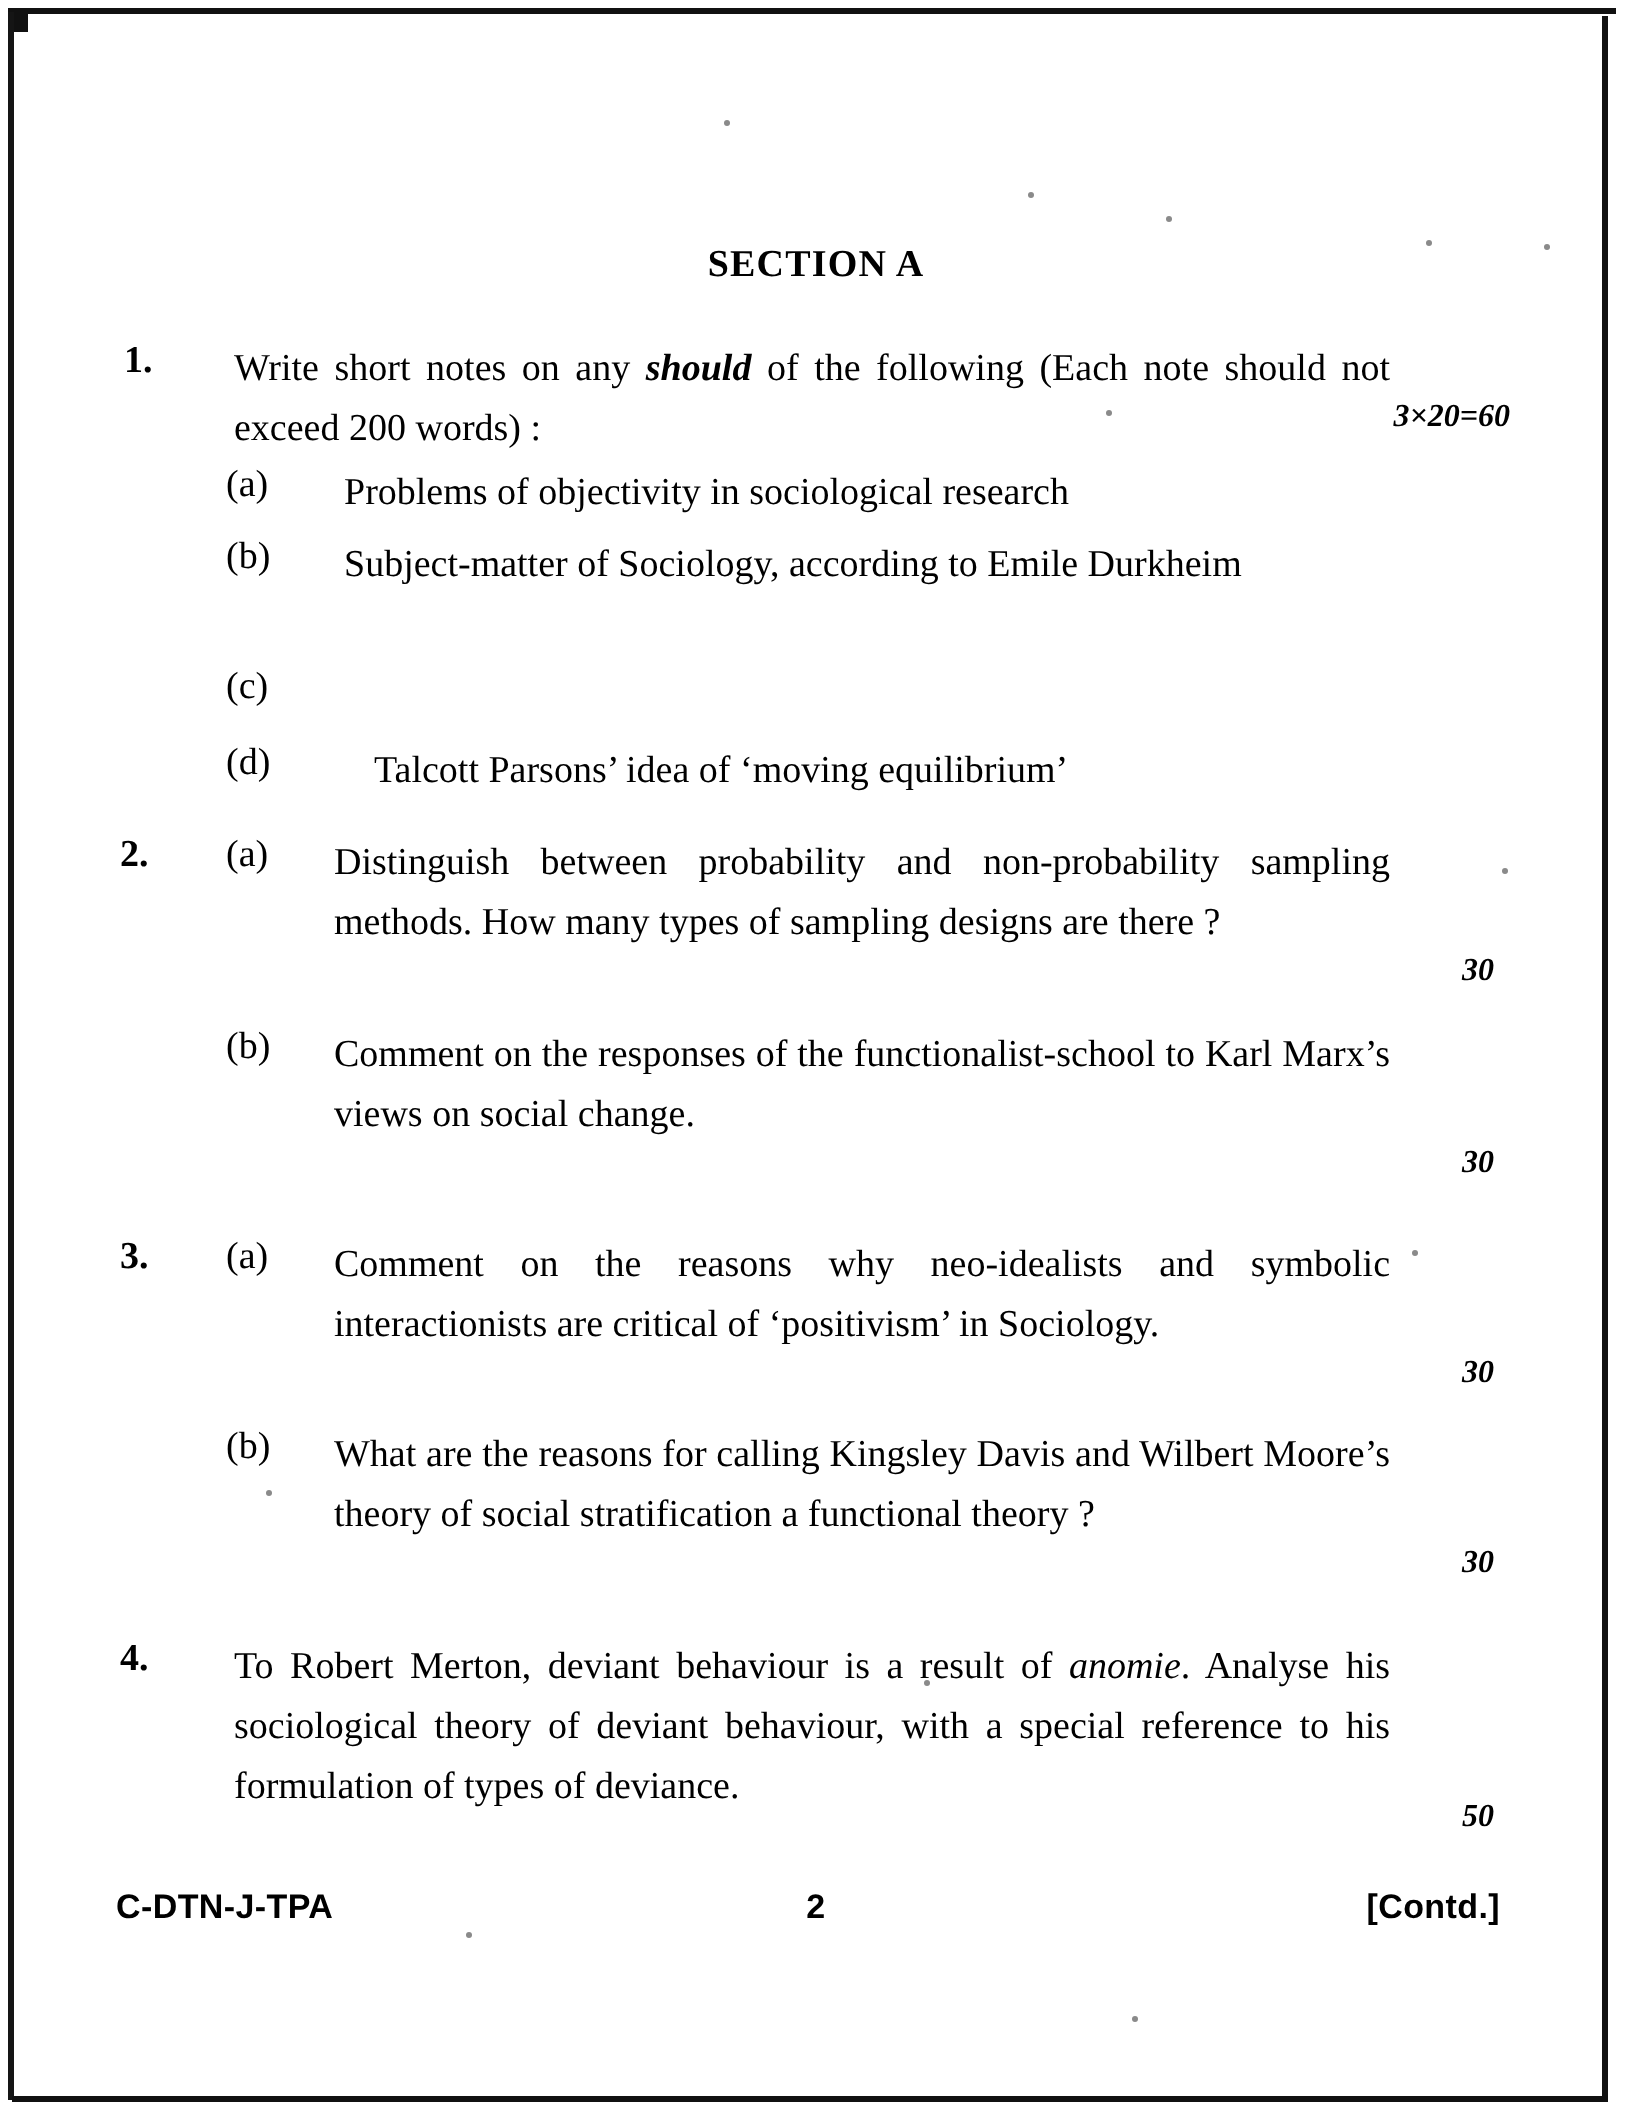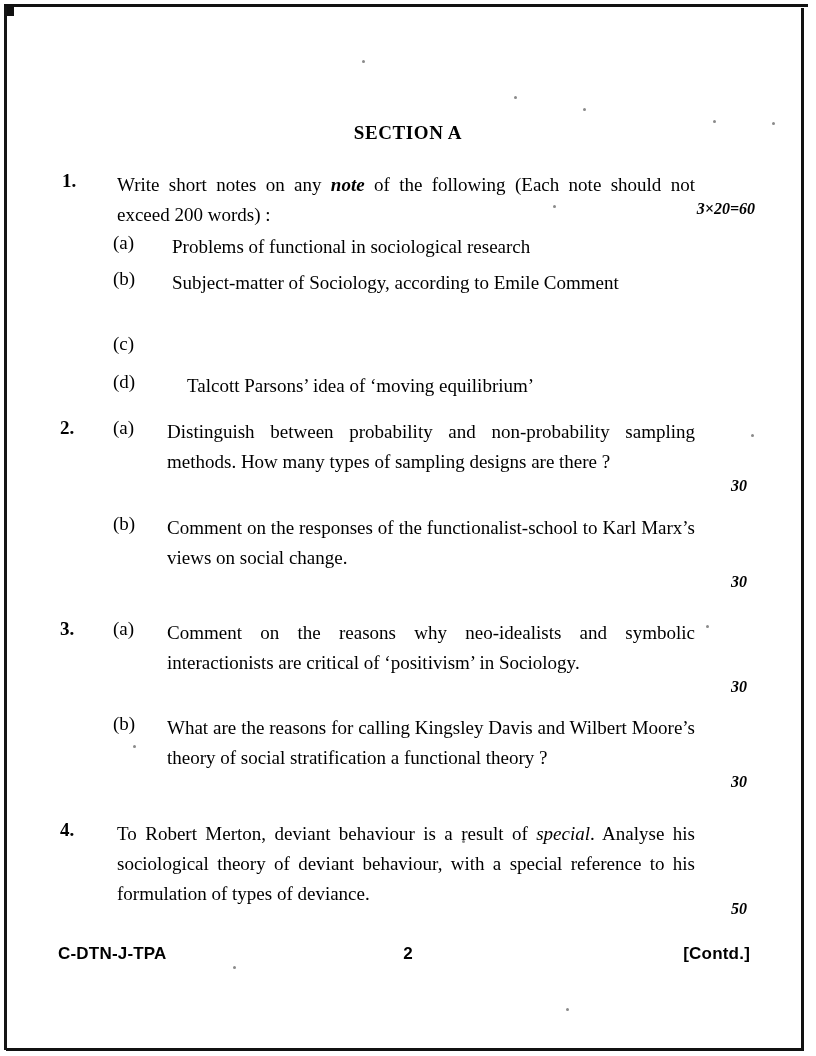--- a/index.html
+++ b/index.html
@@ -157,29 +157,29 @@
   <div class="speck" style="top:840px; left:462px; width:3px; height:3px;"></div>
   <div class="speck" style="top:966px; left:233px; width:3px; height:3px;"></div>
   <div class="speck" style="top:1008px; left:566px; width:3px; height:3px;"></div>
 
   <div class="content">
 
     <div class="section-title">SECTION A</div>
 
     <div class="qnum" style="top:170px; left:62px;">1.</div>
 
-    <div class="qbody justify-last-left" style="top:170px; left:117px; width:578px;"><span>Write short notes on any </span><span class="bi">note</span><span> of the following (Each note should not exceed 200 words) :</span></div>
+    <div class="qbody justify-last-left" style="top:170px; left:117px; width:578px;"><span>Write short notes on any </span><span class="bi">should</span><span> of the following (Each note should not exceed 200 words) :</span></div>
 
     <div class="marks" style="top:200px; left:595px; width:160px;">3×20=60</div>
 
     <div class="sublabel" style="top:232px; left:113px;">(a)</div>
-    <div class="qbody justify-last-left" style="top:232px; left:172px; width:523px;">Problems of functional in sociological research</div>
+    <div class="qbody justify-last-left" style="top:232px; left:172px; width:523px;">Problems of objectivity in sociological research</div>
 
     <div class="sublabel" style="top:268px; left:113px;">(b)</div>
-    <div class="qbody justify-last-left" style="top:268px; left:172px; width:523px;">Subject-matter of Sociology, according to Emile Comment</div>
+    <div class="qbody justify-last-left" style="top:268px; left:172px; width:523px;">Subject-matter of Sociology, according to Emile Durkheim</div>
 
     <div class="sublabel" style="top:333px; left:113px;">(c)</div>
 
     <div class="sublabel" style="top:371px; left:113px;">(d)</div>
     <div class="qbody justify-last-left" style="top:371px; left:187px; width:523px;">Talcott Parsons’ idea of ‘moving equilibrium’</div>
 
     <div class="qnum" style="top:417px; left:60px;">2.</div>
 
     <div class="sublabel" style="top:417px; left:113px;">(a)</div>
     <div class="qbody justify-last-left" style="top:417px; left:167px; width:528px;">Distinguish between probability and non-probability sampling methods. How many types of sampling designs are there ?</div>
@@ -194,21 +194,21 @@
     <div class="sublabel" style="top:618px; left:113px;">(a)</div>
     <div class="qbody justify-last-left" style="top:618px; left:167px; width:528px;">Comment on the reasons why neo-idealists and symbolic interactionists are critical of ‘positivism’ in Sociology.</div>
     <div class="marks" style="top:678px; left:647px; width:100px;">30</div>
 
     <div class="sublabel" style="top:713px; left:113px;">(b)</div>
     <div class="qbody justify-last-left" style="top:713px; left:167px; width:528px;">What are the reasons for calling Kingsley Davis and Wilbert Moore’s theory of social stratification a functional theory ?</div>
     <div class="marks" style="top:773px; left:647px; width:100px;">30</div>
 
     <div class="qnum" style="top:819px; left:60px;">4.</div>
 
-    <div class="qbody justify-last-left" style="top:819px; left:117px; width:578px;"><span>To Robert Merton, deviant behaviour is a result of </span><span class="it">special</span><span>. Analyse his sociological theory of deviant behaviour, with a special reference to his formulation of types of deviance.</span></div>
+    <div class="qbody justify-last-left" style="top:819px; left:117px; width:578px;"><span>To Robert Merton, deviant behaviour is a result of </span><span class="it">anomie</span><span>. Analyse his sociological theory of deviant behaviour, with a special reference to his formulation of types of deviance.</span></div>
 
     <div class="marks" style="top:900px; left:647px; width:100px;">50</div>
 
     <div class="footer-code">C-DTN-J-TPA</div>
     <div class="footer-page">2</div>
     <div class="footer-contd">[Contd.]</div>
 
   </div>
 </div>
 

